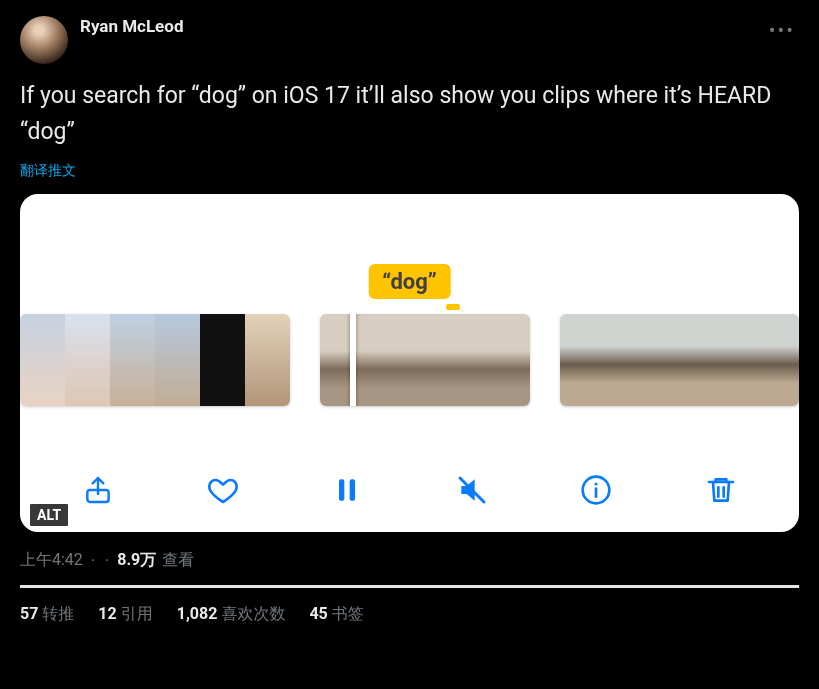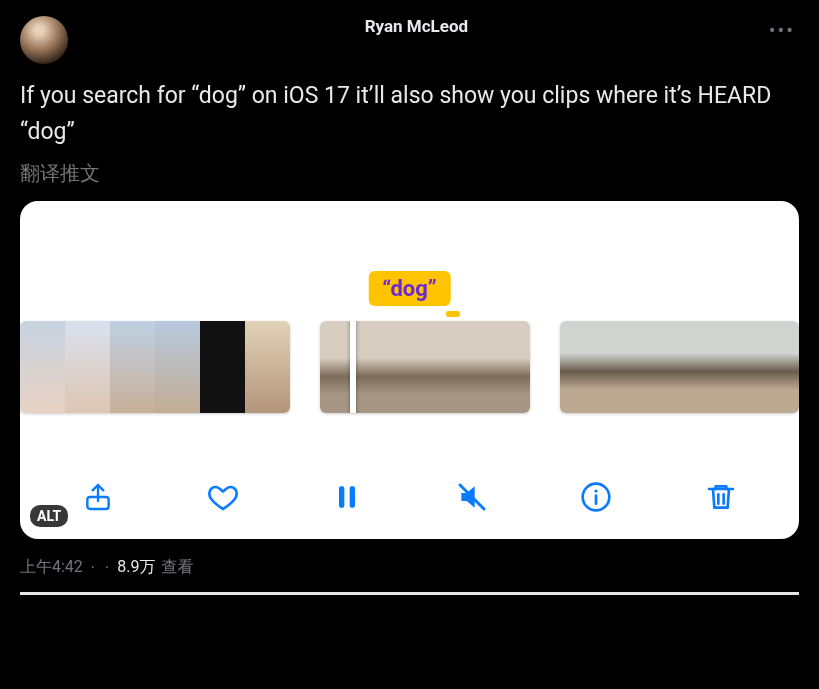--- a/index.html
+++ b/index.html
@@ -24,21 +24,21 @@
     width: 48px;
     height: 48px;
     border-radius: 50%;
     background: linear-gradient(135deg, #d9bfa6 0%, #8c6a52 50%, #3d2a1d 100%);
     background-image: radial-gradient(circle at 40% 30%, #e7cfb8 10%, #9e7a5e 42%, #2a1d14 80%);
     flex-shrink: 0;
   }
   .names {
     flex: 1;
     display: flex;
-    flex-direction: row;
+    flex-direction: column;
     justify-content: center;
   }
   .display-name {
     font-weight: 700;
     font-size: 17px;
     line-height: 20px;
     color: #e7e9ea;
   }
   .handle {
     font-size: 16px;
@@ -53,41 +53,41 @@
     cursor: pointer;
   }
   .tweet-text {
     font-size: 23px;
     line-height: 36px;
     color: #e7e9ea;
     margin-bottom: 10px;
     font-weight: 400;
   }
   .translate-link {
-    color: #737373;
-    font-size: 20px;
+    color: #0ea5e9;
+    font-size: 14px;
     margin-bottom: 14px;
     display: inline-block;
     cursor: pointer;
   }
   .media-card {
     width: 100%;
     border-radius: 18px;
     background: #fff;
     overflow: hidden;
     position: relative;
     height: 338px;
   }
   .scrubber-callout {
     position: absolute;
     top: 70px;
     left: 50%;
     transform: translateX(-50%);
     background: #ffc400;
-    color: #6d28d9;
+    color: #404040;
     font-weight: 700;
     font-size: 22px;
     padding: 5px 14px;
     border-radius: 6px;
   }
   .scrubber-marker {
     position: absolute;
     top: 110px;
     left: 50%;
     transform: translateX(36px);
@@ -154,42 +154,42 @@
     height: 44px;
     display: flex;
     align-items: center;
     justify-content: center;
     color: #0a7aff;
     cursor: pointer;
   }
   .tool-btn svg { width: 32px; height: 32px; }
   .alt-badge {
     position: absolute;
-    bottom: 12px;
+    bottom: 6px;
     left: 10px;
     background: rgba(0,0,0,0.78);
     color: #fff;
     font-weight: 700;
     font-size: 14px;
     padding: 3px 7px;
-    border-radius: 10px;
+    border-radius: 1px;
     cursor: pointer;
   }
   .meta-row {
     display: flex;
     align-items: center;
     gap: 6px;
     color: #71767b;
     font-size: 16px;
     margin-top: 18px;
     padding-bottom: 14px;
     border-bottom: 3px solid #e5e5e5;
   }
   .meta-row .dot { margin: 0 2px; }
-  .meta-row .views-count { color: #e7e9ea; font-weight: 400; }
+  .meta-row .views-count { color: #e7e9ea; font-weight: 700; }
   .stats-row {
     display: flex;
     gap: 24px;
     padding: 16px 0 0 0;
     font-size: 16px;
     color: #71767b;
   }
   .stats-row .num { color: #e7e9ea; font-weight: 700; margin-right: 4px; }
   .stat-item { cursor: pointer; }
 </style>
@@ -286,13 +286,27 @@
   </div>
 
   <div class="meta-row">
     <span>上午4:42</span>
     <span class="dot">·</span>
     <span class="dot">·</span>
     <span class="views-count">8.9万</span>
     <span>查看</span>
   </div>
 
+  <div class="stats-row">
+    <span class="stat-item">
+      <span class="num">57</span><span>转推</span>
+    </span>
+    <span class="stat-item">
+      <span class="num">12</span><span>引用</span>
+    </span>
+    <span class="stat-item">
+      <span class="num">1,082</span><span>喜欢次数</span>
+    </span>
+    <span class="stat-item">
+      <span class="num">45</span><span>书签</span>
+    </span>
+  </div>
 </div>
 
 </body></html>

